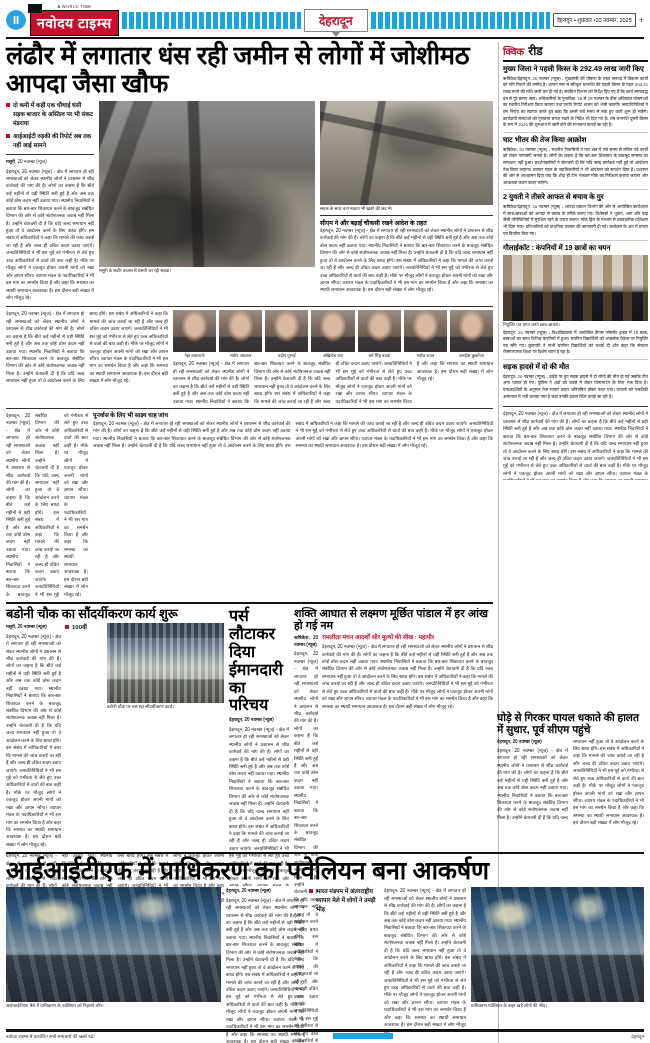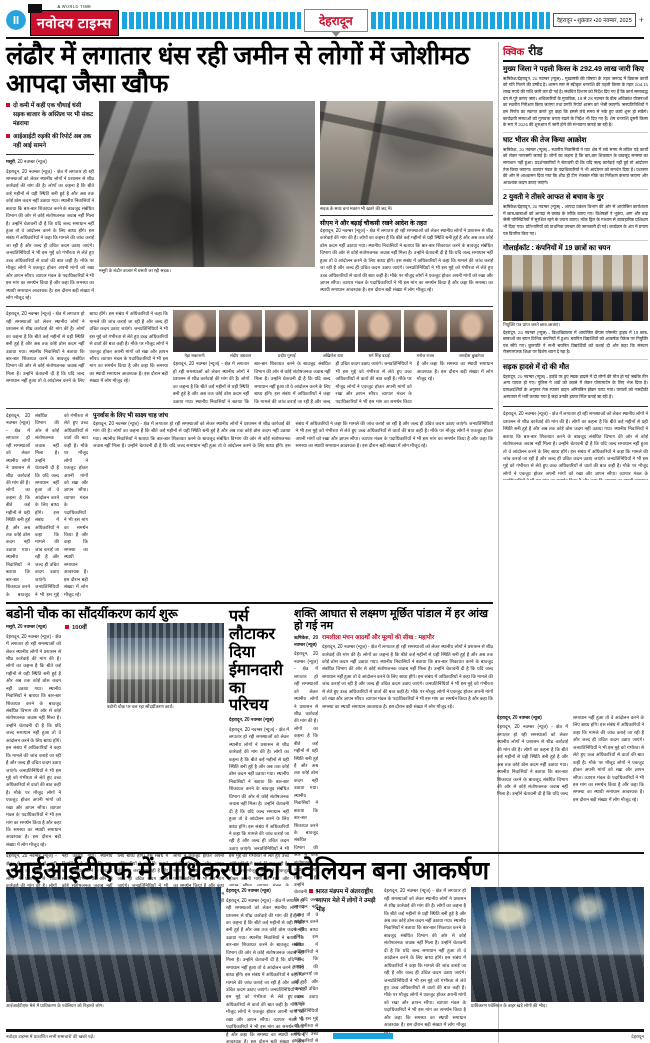--- a/index.html
+++ b/index.html
@@ -398,20 +398,21 @@
       <div class="divider-h"></div>
 
       <div>
         <div class="copy" style="height:70px; overflow:hidden;">देहरादून, 20 नवम्बर (न्यूज) - क्षेत्र में लगातार हो रही समस्याओं को लेकर स्थानीय लोगों ने प्रशासन से शीघ्र कार्रवाई की मांग की है। लोगों का कहना है कि बीते कई महीनों से यही स्थिति बनी हुई है और अब तक कोई ठोस कदम नहीं उठाया गया। स्थानीय निवासियों ने बताया कि बार-बार शिकायत करने के बावजूद संबंधित विभाग की ओर से कोई संतोषजनक जवाब नहीं मिला है। उन्होंने चेतावनी दी है कि यदि जल्द समाधान नहीं हुआ तो वे आंदोलन करने के लिए बाध्य होंगे। इस संबंध में अधिकारियों ने कहा कि मामले की जांच कराई जा रही है और जल्द ही उचित कदम उठाए जाएंगे। जनप्रतिनिधियों ने भी इस मुद्दे को गंभीरता से लेते हुए उच्च अधिकारियों से वार्ता की बात कही है। मौके पर मौजूद लोगों ने एकजुट होकर अपनी मांगों को रखा और ज्ञापन सौंपा। व्यापार मंडल के पदाधिकारियों ने भी इस मांग का समर्थन किया है और कहा कि समस्या का स्थायी समाधान आवश्यक है। इस दौरान बड़ी संख्या में लोग मौजूद रहे।</div>
       </div>
     </div>
 
   </div>
 
   <div style="position:absolute; left:497px; top:712px; width:147px;">
+    <h2 class="sec-sm" style="font-size:10.5px;">घोड़े से गिरकर घायल धकाते की हालत में सुधार, पूर्व सीएम पहुंचे</h2>
     <div class="copy cols-2" style="margin-top:2px; height:120px; overflow:hidden;">
       <p><span class="place">देहरादून, 20 नवम्बर (न्यूज)</span></p>
       <p>देहरादून, 20 नवम्बर (न्यूज) - क्षेत्र में लगातार हो रही समस्याओं को लेकर स्थानीय लोगों ने प्रशासन से शीघ्र कार्रवाई की मांग की है। लोगों का कहना है कि बीते कई महीनों से यही स्थिति बनी हुई है और अब तक कोई ठोस कदम नहीं उठाया गया। स्थानीय निवासियों ने बताया कि बार-बार शिकायत करने के बावजूद संबंधित विभाग की ओर से कोई संतोषजनक जवाब नहीं मिला है। उन्होंने चेतावनी दी है कि यदि जल्द समाधान नहीं हुआ तो वे आंदोलन करने के लिए बाध्य होंगे। इस संबंध में अधिकारियों ने कहा कि मामले की जांच कराई जा रही है और जल्द ही उचित कदम उठाए जाएंगे। जनप्रतिनिधियों ने भी इस मुद्दे को गंभीरता से लेते हुए उच्च अधिकारियों से वार्ता की बात कही है। मौके पर मौजूद लोगों ने एकजुट होकर अपनी मांगों को रखा और ज्ञापन सौंपा। व्यापार मंडल के पदाधिकारियों ने भी इस मांग का समर्थन किया है और कहा कि समस्या का स्थायी समाधान आवश्यक है। इस दौरान बड़ी संख्या में लोग मौजूद रहे।</p>
     </div>
   </div>
 
   <div style="position:absolute; left:6px; right:6px; top:848px;">
     <div class="divider-h2"></div>
     <h2 style="font-size:25px; font-weight:bold; line-height:1.05; letter-spacing:-.3px;">आईआईटीएफ में प्राधिकरण का पवेलियन बना आकर्षण</h2>
     <div style="display:flex; gap:5px; margin-top:4px;">

